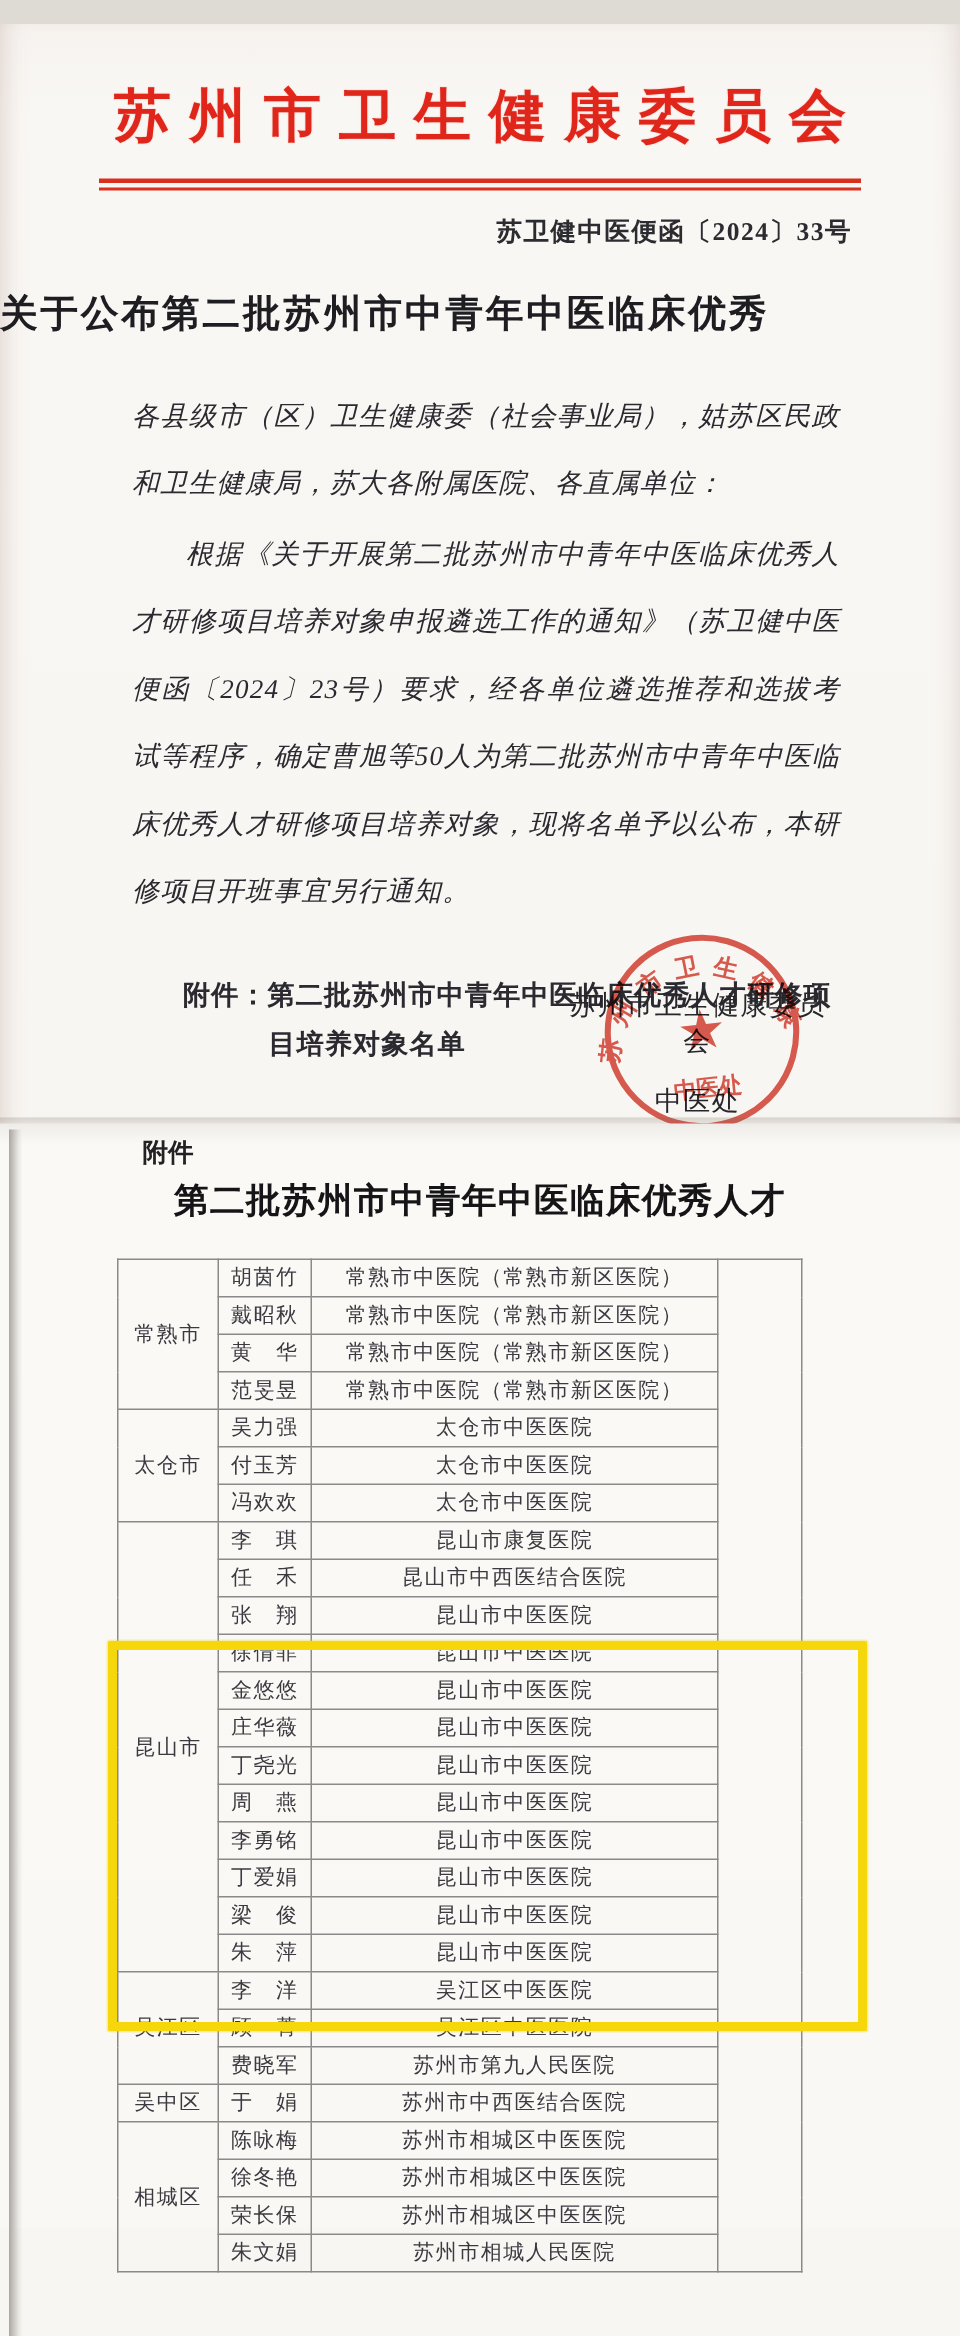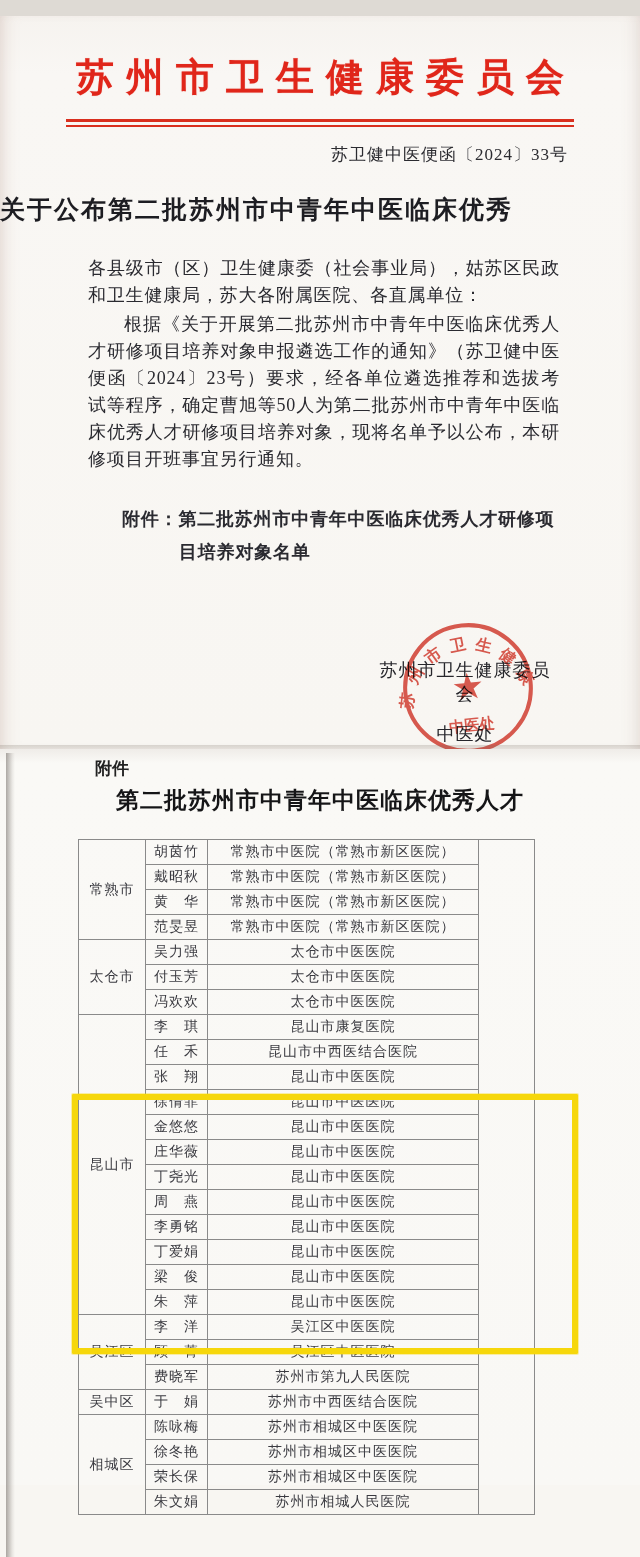--- a/index.html
+++ b/index.html
@@ -9,23 +9,23 @@
   
   .page1{position:relative;width:100%;height:733px;
          background:linear-gradient(180deg,#f6f3ef 0%,#f9f7f4 8%,#f8f6f2 100%);
          box-shadow:inset 14px 0 18px -14px rgba(160,120,110,.35), inset -14px 0 18px -14px rgba(160,130,120,.3);}
   .agency{padding-top:36px;text-align:center;font-size:38px;font-weight:900;
           letter-spacing:12px;padding-left:12px;color:#e0261a;
           text-shadow:0 0 1px rgba(224,38,26,.4);}
   .rule{margin:16px 66px 0 66px;}
   .rule .l1{height:3px;background:#d92f1e;}
   .rule .l2{height:2px;background:#d92f1e;margin-top:3px;}
-  .docnum{margin-top:16px;text-align:right;padding-right:72px;font-size:17px;letter-spacing:1px;color:#2b2b30;}
+  .docnum{margin-top:16px;text-align:right;padding-right:72px;font-size:17px;letter-spacing:1px;color:#2b2b30;font-weight:bold;}
   .ntitle{margin-top:24px;font-size:25px;font-weight:700;line-height:39px;letter-spacing:2px;color:#1d1d22;}
-  .bodytext{margin:26px 80px 0 88px;font-size:18px;line-height:27px;text-align:justify;letter-spacing:.8px;color:#2a2a30;}
+  .bodytext{margin:26px 80px 0 88px;font-size:18px;line-height:45px;text-align:justify;letter-spacing:.8px;color:#2a2a30;font-style:italic;}
   .p-indent{text-indent:2em;margin-top:2px;}
   .attach{margin:30px 80px 0 122px;font-size:18px;line-height:33px;letter-spacing:.8px;
           padding-left:57px;text-indent:-57px;color:#2a2a30;font-weight:bold;}
   .sig{position:absolute;top:642px;right:84px;width:182px;text-align:center;font-size:18px;letter-spacing:1px;color:#26262b;}
   .sig .dept{margin-top:16px;}
   .sig .date{margin-top:15px;letter-spacing:2px;}
   .seal{position:absolute;left:392px;top:596px;width:152px;height:152px;opacity:.82;
         mix-blend-mode:multiply;transform:rotate(-6deg);}
   
   .page2{position:relative;width:100%;height:736px;

